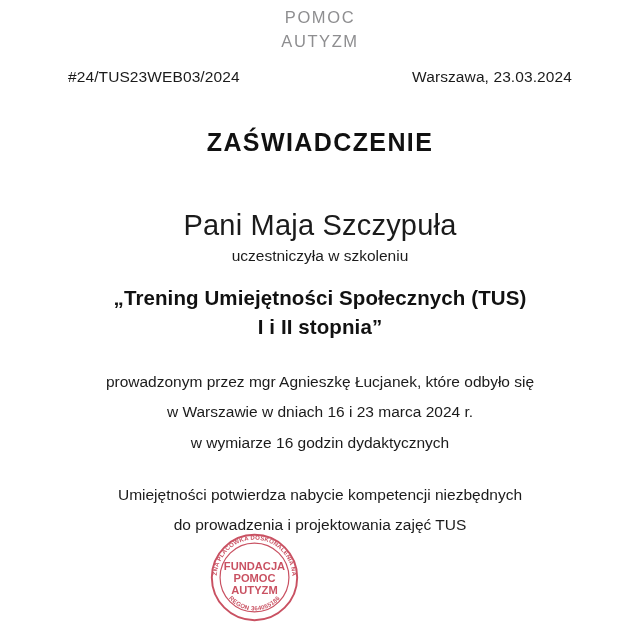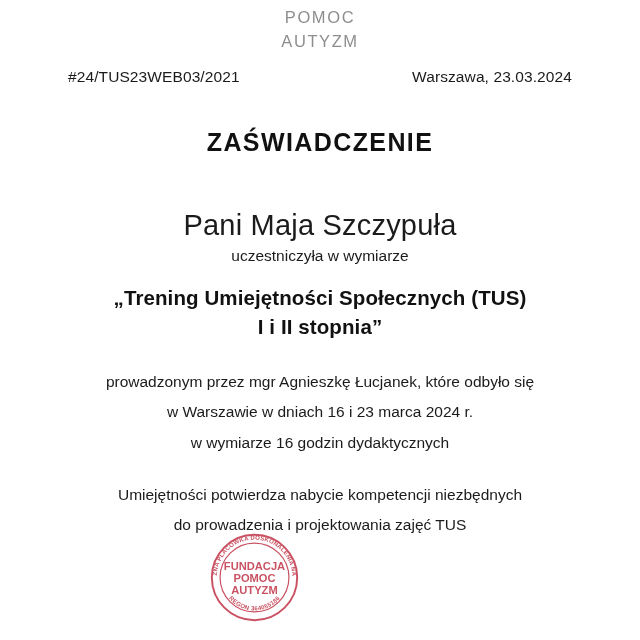--- a/index.html
+++ b/index.html
@@ -143,30 +143,30 @@
 <body>
 
 <div class="page">
 
   <div class="logo">
     <div class="logo-line">POMOC</div>
     <div class="logo-line">AUTYZM</div>
   </div>
 
   <div class="meta">
-    <span>#24/TUS23WEB03/2021</span>
+    <span>#24/TUS23WEB03/2024</span>
     <span>Warszawa, 23.03.2024</span>
   </div>
 
   <div class="body-block">
     <h1 class="cert-title">ZAŚWIADCZENIE</h1>
 
     <div class="recipient">Pani Maja Szczypuła</div>
 
-    <div class="subline">uczestniczyła w wymiarze</div>
+    <div class="subline">uczestniczyła w szkoleniu</div>
 
     <div class="course-title">
       <div>„Trening Umiejętności Społecznych (TUS)</div>
       <div>I i II stopnia”</div>
     </div>
 
     <p class="para">
       <span>prowadzonym przez mgr Agnieszkę Łucjanek, które odbyło się</span><br>
       <span>w Warszawie w dniach 16 i 23 marca 2024 r.</span><br>
       <span>w wymiarze 16 godzin dydaktycznych</span>

